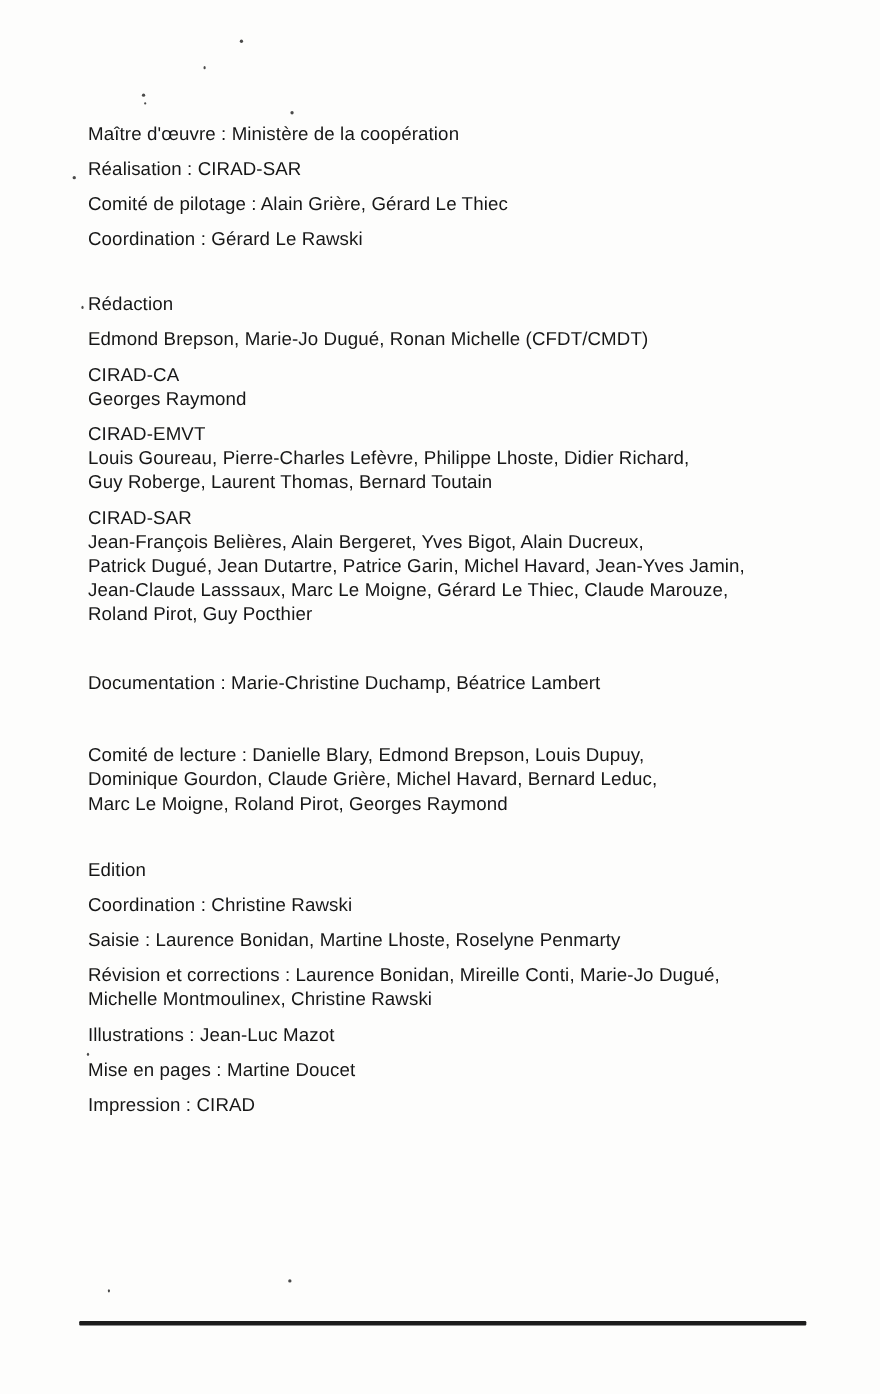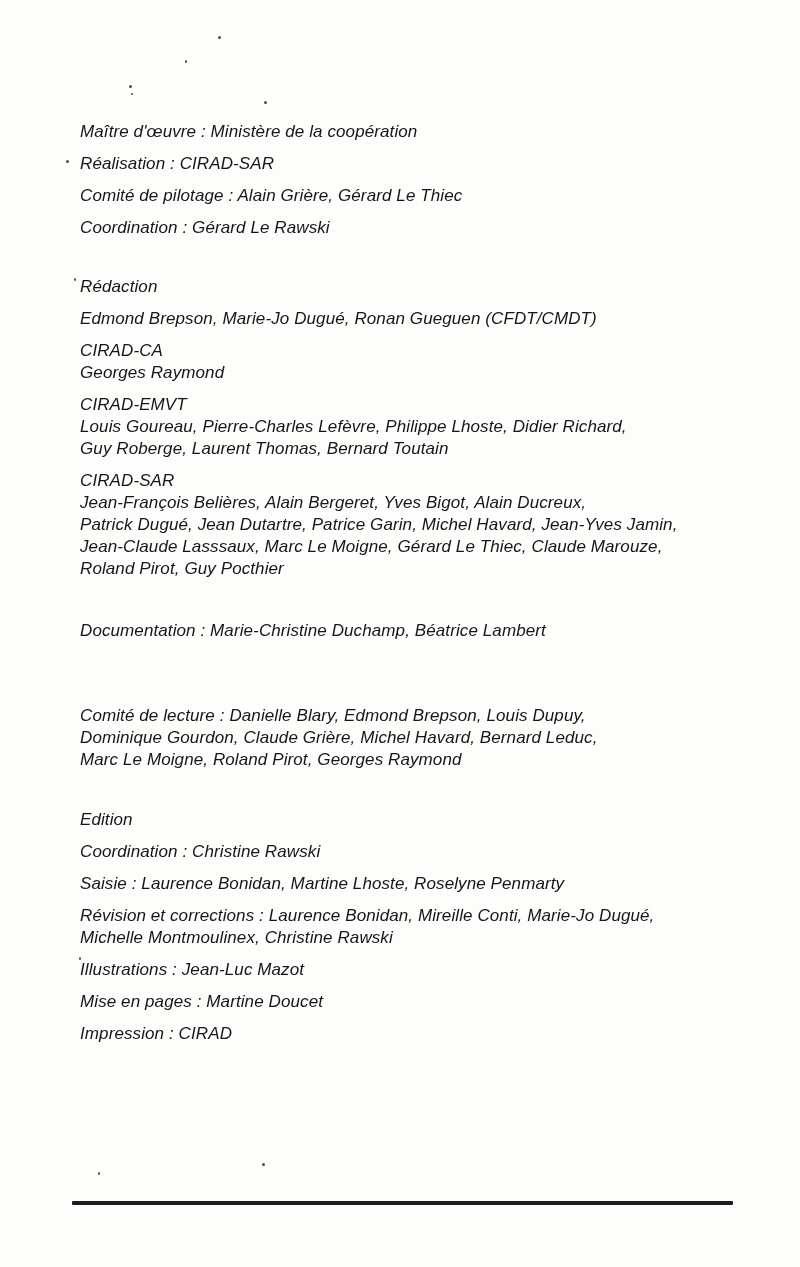--- a/index.html
+++ b/index.html
@@ -15,30 +15,29 @@
     width: 800px;
     height: 1267px;
     font-family: "Liberation Sans", sans-serif;
     color: #161616;
     font-size: 17px;
     line-height: 22px;
     letter-spacing: 0.1px;
   }
   .text-block {
     position: absolute;
-    top: 121px;
+    top: 111px;
     left: 80px;
     right: 60px;
-    font-style: italic;
   }
   .line { margin: 0; white-space: nowrap; }
   .para { margin: 0 0 10px 0; }
   .sec-redaction      { margin-top: 37px; }
   .sec-documentation  { margin-top: 40px; }
-  .sec-lecture        { margin-top: 63px; }
+  .sec-lecture        { margin-top: 44px; }
   .sec-edition        { margin-top: 38px; }
   .group { margin: 0 0 10px 0; }
   .footer-rule {
     position: absolute;
     left: 72px;
     top: 1201px;
     width: 661px;
     height: 4px;
     background: #1c1c1c;
     border-radius: 1px;
@@ -71,21 +70,21 @@
       <p class="line para">Maître d'œuvre : Ministère de la coopération</p>
       <p class="line para">Réalisation : CIRAD-SAR</p>
       <p class="line para">Comité de pilotage : Alain Grière, Gérard Le Thiec</p>
       <p class="line para">Coordination : Gérard Le Rawski</p>
     </div>
 
     <div class="sec-redaction">
       <p class="line para">Rédaction</p>
 
       <div class="group">
-        <p class="line">Edmond Brepson, Marie-Jo Dugué, Ronan Gueguen (CFDT/CMDT)</p>
+        <p class="line">Edmond Brepson, Marie-Jo Dugué, Ronan Michelle (CFDT/CMDT)</p>
       </div>
 
       <div class="group">
         <p class="line">CIRAD-CA</p>
         <p class="line">Georges Raymond</p>
       </div>
 
       <div class="group">
         <p class="line">CIRAD-EMVT</p>
         <p class="line">Louis Goureau, Pierre-Charles Lefèvre, Philippe Lhoste, Didier Richard,</p>

